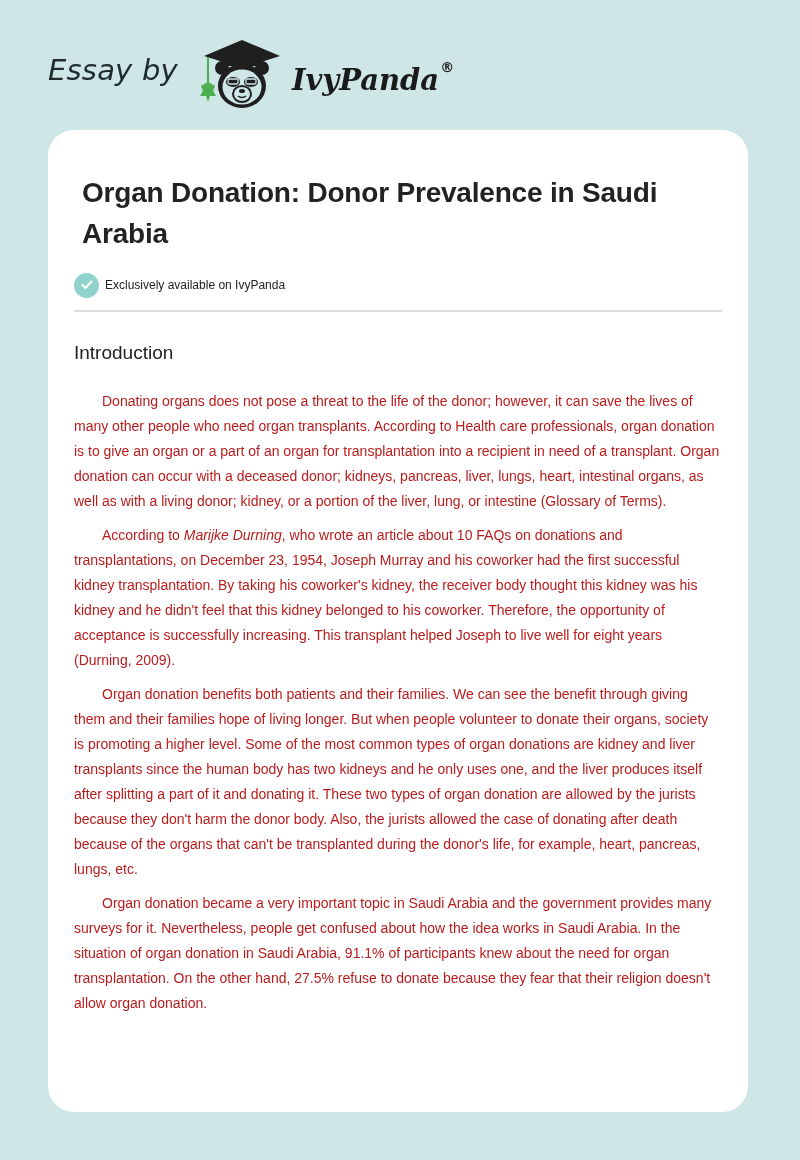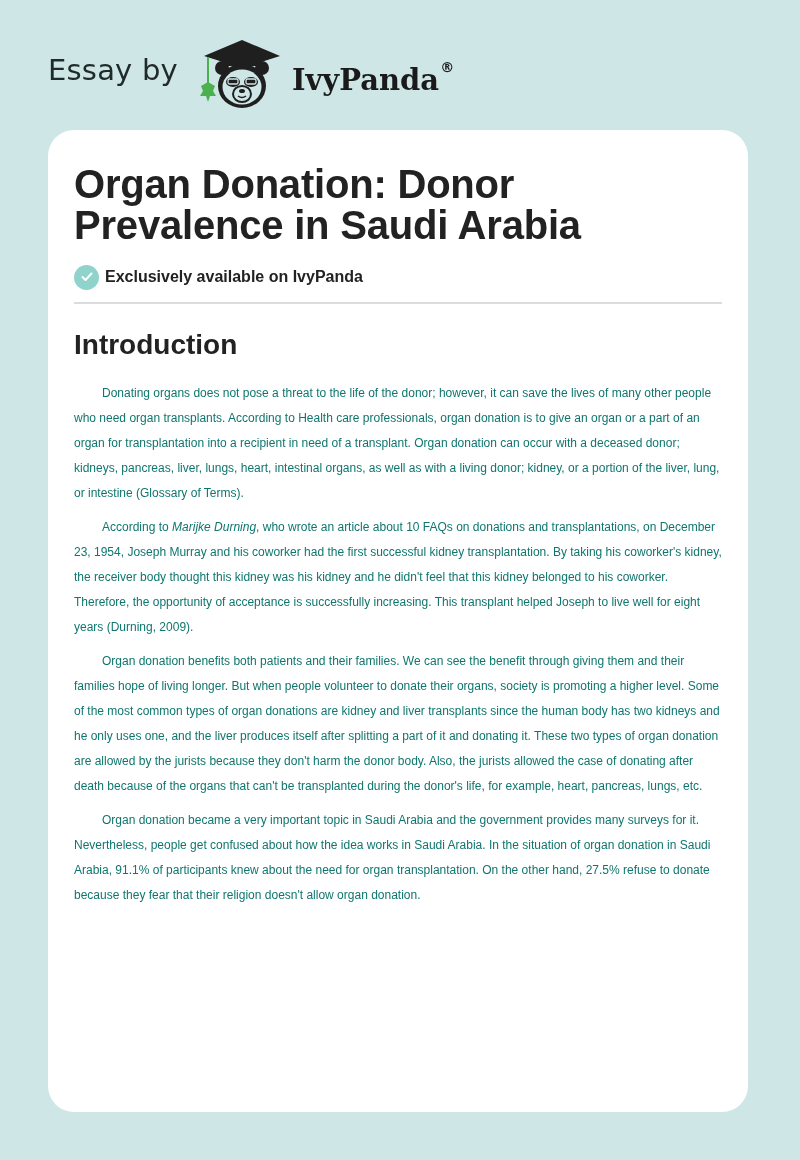--- a/index.html
+++ b/index.html
@@ -15,20 +15,21 @@
       position: relative;
       overflow: hidden;
     }
     .brand {
       position: absolute;
       left: 48px;
       top: 34px;
       height: 76px;
       display: flex;
       align-items: center;
+      font-style: italic;
     }
     .brand-prefix {
       font-family: "DejaVu Sans", sans-serif;
       font-size: 29px;
       color: #1f2a2a;
       letter-spacing: 0.2px;
       margin-right: 18px;
       margin-top: -4px;
     }
     .brand-logo {
@@ -60,63 +61,63 @@
       height: 982px;
       background: #ffffff;
       border-radius: 26px;
     }
     .card-inner {
       padding: 34px 26px 0 26px;
     }
     .title {
       font-family: "Liberation Sans", sans-serif;
       font-weight: bold;
-      font-size: 40px;
+      font-size: 28px;
       line-height: 41px;
       color: #222;
-      margin: 0;
+      margin: 8px;
       letter-spacing: -0.2px;
     }
     .exclusive {
       display: flex;
       align-items: center;
       margin-top: 18px;
       height: 26px;
     }
     .check-badge {
       width: 25px;
       height: 25px;
       border-radius: 50%;
       background: #8fd3cc;
       display: flex;
       align-items: center;
       justify-content: center;
       margin-right: 6px;
     }
     .exclusive-text {
-      font-size: 16px;
-      font-weight: bold;
+      font-size: 12px;
+      font-weight: normal;
       color: #222;
     }
     .divider {
       border: none;
       border-top: 2px solid #dcdcdc;
       margin: 12px 0 0 0;
     }
     .section-heading {
-      font-weight: bold;
-      font-size: 28px;
+      font-weight: normal;
+      font-size: 19px;
       color: #222;
       margin: 24px 0 8px 0;
       line-height: 34px;
     }
     .para {
-      font-size: 12px;
+      font-size: 14px;
       line-height: 25px;
-      color: #0f766e;
+      color: #b91c1c;
       margin: 0;
       text-indent: 28px;
     }
     .para-first { margin-top: 19px; }
     .para + .para { margin-top: 9px; }
     .para em { }
   </style>
 </head>
 <body>
 

